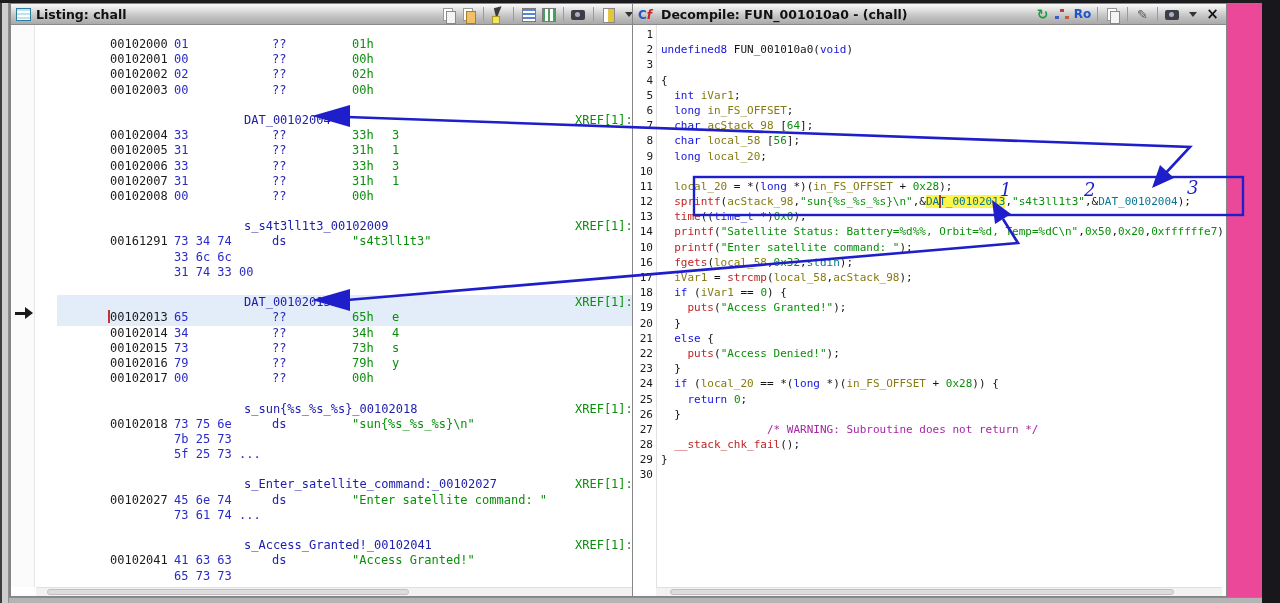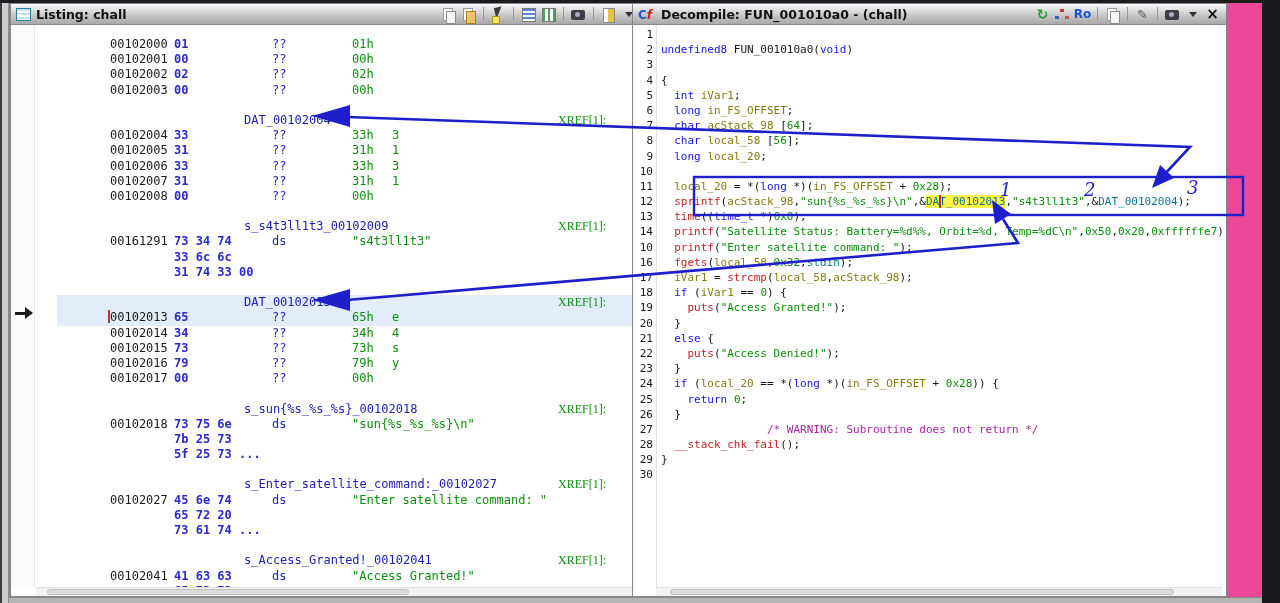--- a/index.html
+++ b/index.html
@@ -78,26 +78,26 @@
   .cur-arrow::before { content:""; position:absolute; left:1px; top:5px; width:10px; height:2.5px; background:#1a1a1a; }
   .cur-arrow::after  { content:""; position:absolute; left:11px; top:0; width:0; height:0;
       border-left:8px solid #1a1a1a; border-top:6px solid transparent; border-bottom:6px solid transparent; }
   .l-content { position:absolute; left:25px; top:21px; width:602px; bottom:9px; overflow:hidden; background:#fff;
                font-family:"DejaVu Sans Mono", monospace; font-size:12px;margin-left:21px; }
   .l-rows { position:absolute; left:0; top:12px; right:0; }
   .lrow { position:relative; height:15.2px; line-height:15.2px; white-space:nowrap; }
   .lrow.hl { background:#e2edf9; }
   .lrow span { position:absolute; top:0; }
   .c-addr  { left:53px;  color:#1a1a1a; }
-  .c-bytes { left:117px; color:#2a2ac8;font-weight:bold; }
+  .c-bytes { left:117px; color:#2a2ac8; }
   .c-mn    { left:215px; color:#2323b4; }
   .c-op    { left:295px; color:#0a8f0a; }
   .c-ascii { left:335px; color:#0a8f0a; }
   .c-label { left:187px; color:#2020b0; }
-  .c-xref  { left:501px; color:#0a8f0a;font-family:Liberation Serif, serif; }
+  .c-xref  { left:518px; color:#0a8f0a; }
   .c-xrefv { left:590px; color:#0a8f0a; }
   .l-caret { position:absolute; left:51px; top:285px; width:2px; height:13px; background:#c03333; z-index:5; }
 
   .l-vscroll { position:absolute; left:627px; top:21px; width:24px; bottom:9px; background:#f2f2f2; border-left:1px solid #dedede; }
   .l-vthumb { position:absolute; left:1px; top:298px; width:9px; height:28px; background:#dadada; border:1px solid #b8b8b8; border-radius:2px; }
   .l-vdash  { position:absolute; left:3px; top:332px; width:7px; height:2px; background:#c9c9c9; }
   .mk { position:absolute; left:12px; width:10px; border-radius:1px; }
   .mk-orange  { top:139px; height:7px; background:#e8a33d; border:1px solid #b87a20; }
   .mk-yellow1 { top:519px; height:6px; background:#e6cc3f; border:1px solid #b3992a; }
   .mk-yellow2 { top:530px; height:7px; background:#dda32f; border:1px solid #a87a1e; }
@@ -305,23 +305,20 @@
             <span class="c-xref" data-name="xref-header">XREF[1]:</span>
             <span class="c-xrefv" data-name="xref-reference">FU</span>
           </div>
           <div class="lrow" data-name="listing-data-row">
             <span class="c-addr" data-name="address">00102027</span>
             <span class="c-bytes" data-name="bytes">45 6e 74</span>
             <span class="c-mn" data-name="mnemonic">ds</span>
             <span class="c-op" data-name="operand">"Enter satellite command: "</span>
           </div>
           <div class="lrow" data-name="listing-bytes-row">
-            <span class="c-bytes" data-name="bytes">65 72 20</span>
-          </div>
-          <div class="lrow" data-name="listing-bytes-row">
             <span class="c-bytes" data-name="bytes">73 61 74 ...</span>
           </div>
           <div class="lrow" data-name="listing-blank-row"></div>
           <div class="lrow" data-name="listing-label-row">
             <span class="c-label" data-name="symbol-label">s_Access_Granted!_00102041</span>
             <span class="c-xref" data-name="xref-header">XREF[1]:</span>
             <span class="c-xrefv" data-name="xref-reference">FU</span>
           </div>
           <div class="lrow" data-name="listing-data-row">
             <span class="c-addr" data-name="address">00102041</span>

